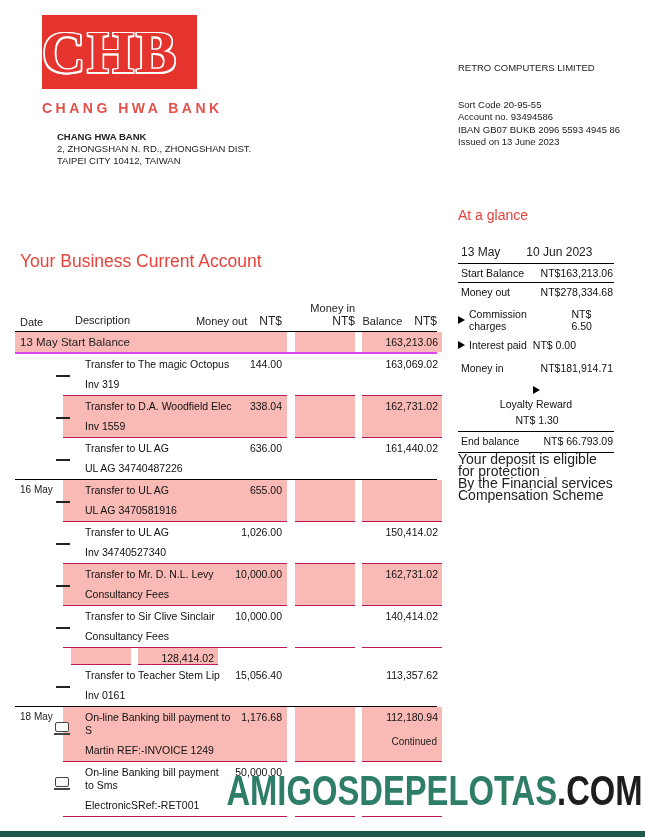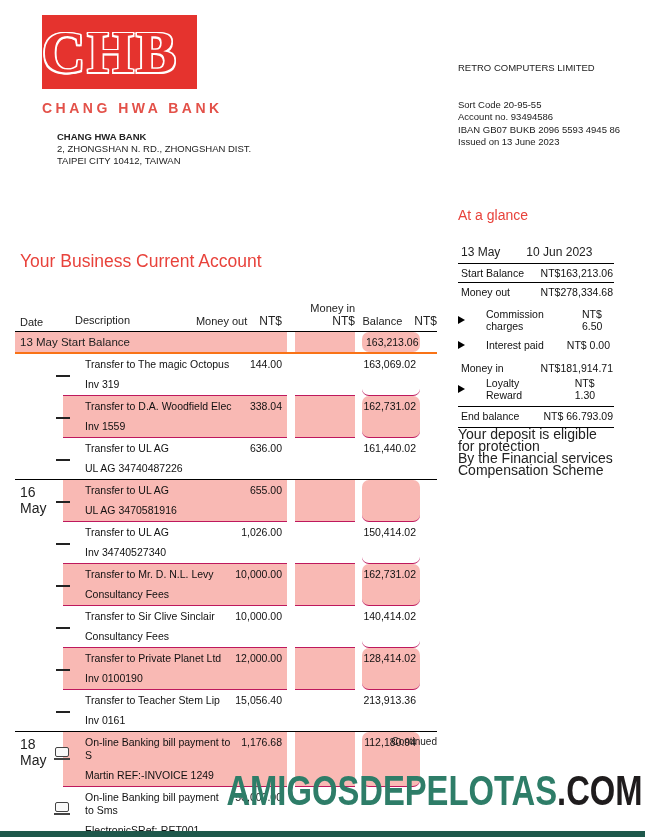--- a/index.html
+++ b/index.html
@@ -24,53 +24,53 @@
 
   
   .page-title{position:absolute;left:20px;top:232px;font-size:17.5px;color:#E8423B;margin-top:19px;}
 
   
   .glance{position:absolute;left:458px;top:207px;width:156px;}
   .glance-heading{font-size:14px;color:#E8423B;margin-bottom:22px;}
   .g-period{display:flex;gap:26px;font-size:12px;padding:0 0 4px 3px;border-bottom:1px solid #000;color:#222;}
   .g-row{display:flex;justify-content:space-between;font-size:10.5px;padding:3px 1px 3px 3px;color:#111;}
   .g-row.sb{border-bottom:1px solid #000;}
-  .g-bullet{display:flex;align-items:center;gap:21px;font-size:10.5px;color:#111;padding-left:0;}
+  .g-bullet{display:flex;align-items:center;gap:4px;font-size:10.5px;color:#111;padding-left:0;}
   .tri{width:0;height:0;border-left:7px solid #000;border-top:4.5px solid transparent;border-bottom:4.5px solid transparent;flex:none;}
   .g-bullet .bval{margin-left:2px;}
   .gb-commission{margin-top:7px;}
   .gb-interest{margin-top:7px;}
   .gr-moneyin{margin-top:8px;}
-  .gb-loyalty{margin-top:0;padding-bottom:5px;border-bottom:1px solid #000;}
+  .gb-loyalty{margin-top:9px;padding-bottom:5px;border-bottom:1px solid #000;flex-direction:column;}
   .g-row.end{border-bottom:1px solid #000;padding-bottom:5px;}
   .protection-note{font-size:14px;line-height:12px;color:#222;}
 
   
   .stmt{position:absolute;left:15px;top:302px;width:422px;}
   .t-header{display:flex;align-items:flex-end;padding-bottom:3px;border-bottom:1.5px solid #000;
             font-size:11px;color:#222;}
   .t-header .nt{font-size:12px;margin-left:9px;}
   .h-date{width:48px;flex:none;padding-left:5px;box-sizing:border-box;}
   .h-main{width:224px;flex:none;display:flex;justify-content:space-between;box-sizing:border-box;
           padding-left:12px;padding-right:5px;}
   .h-in{width:60px;flex:none;text-align:right;}
   .h-bal{width:75px;flex:none;text-align:right;}
   .gap1{width:8px;flex:none;}
   .gap2{width:7px;flex:none;}
 
-  .start-row{display:flex;border-bottom:2px solid #f97316;}
+  .start-row{display:flex;border-bottom:2px solid #d946ef;}
   .start-main{width:272px;flex:none;box-sizing:border-box;padding:4px 4px 4px 5px;font-size:11.5px;color:#222;}
   .start-row .col-in,.start-row .col-bal{padding:4px 4px;}
 
   .txn-row{display:flex;position:relative;}
   .txn-row.group-start{border-top:1px solid #000;}
-  .col-date{width:48px;flex:none;box-sizing:border-box;padding:4px 0 0 5px;font-size:14px;color:#222;}
+  .col-date{width:48px;flex:none;box-sizing:border-box;padding:4px 0 0 5px;font-size:10px;color:#222;}
   .block1{width:224px;flex:none;position:relative;box-sizing:border-box;padding:4px 5px 4px 22px;}
   .col-in{width:60px;flex:none;box-sizing:border-box;}
-  .col-bal{width:58px;flex:none;box-sizing:border-box;text-align:right;padding:4px 4px 0 0;font-size:10.5px;color:#111;border-radius:7px;}
+  .col-bal{width:80px;flex:none;box-sizing:border-box;text-align:right;padding:4px 4px 0 0;font-size:10.5px;color:#111;}
   .txn-row .block1,.txn-row .col-in,.txn-row .col-bal{border-bottom:1px solid #be185d;}
   .txn-row.no-bottom .block1,.txn-row.no-bottom .col-in,.txn-row.no-bottom .col-bal{border-bottom:none;}
   .hl .block1,.hl .col-in,.hl .col-bal,.start-row .start-main,.start-row .col-in,.start-row .col-bal{background:#F9B9B4;}
   .line1{display:flex;justify-content:space-between;font-size:10.5px;line-height:13px;color:#111;}
   .amt-out{font-size:10.5px;padding-left:6px;white-space:nowrap;}
   .ref{font-size:10.5px;line-height:13px;margin-top:7px;color:#111;}
 
   .icon-slot{position:absolute;}
   .icon-slot.transfer{left:-7px;top:21px;width:14px;height:1.8px;background:#222;}
   .icon-slot.online{left:-8px;top:15px;width:12px;height:8px;border:1.2px solid #444;border-radius:2px;background:#fafafa;}
@@ -288,47 +288,39 @@
       </div>
       <div class="ref">Consultancy Fees</div>
     </div>
     <div class="gap1"></div>
     <div class="col-in"></div>
     <div class="gap2"></div>
     <div class="col-bal">140,414.02</div>
   </div>
         <div class="txn-row hl">
     <div class="col-date"></div>
-    <div class="block1">
-      <span class="icon-slot transfer"></span>
-      <div class="line1">
-        <span class="desc">Transfer to Private Planet Ltd</span>
-        <span class="amt-out">12,000.00</span>
-      </div>
-      <div class="ref">Inv 0100190</div>
-    </div>
     <div class="gap1"></div>
     <div class="col-in"></div>
     <div class="gap2"></div>
     <div class="col-bal">128,414.02</div>
   </div>
         <div class="txn-row no-bottom">
     <div class="col-date"></div>
     <div class="block1">
       <span class="icon-slot transfer"></span>
       <div class="line1">
         <span class="desc">Transfer to Teacher Stem Lip</span>
         <span class="amt-out">15,056.40</span>
       </div>
       <div class="ref">Inv 0161</div>
     </div>
     <div class="gap1"></div>
     <div class="col-in"></div>
     <div class="gap2"></div>
-    <div class="col-bal">213,913.36</div>
+    <div class="col-bal">113,357.62</div>
   </div>
         <div class="txn-row hl group-start">
     <div class="col-date">18 May</div>
     <div class="block1">
       <span class="icon-slot online"></span>
       <div class="line1">
         <span class="desc">On-line Banking bill payment to S</span>
         <span class="amt-out">1,176.68</span>
       </div>
       <div class="ref">Martin REF:-INVOICE 1249</div>

